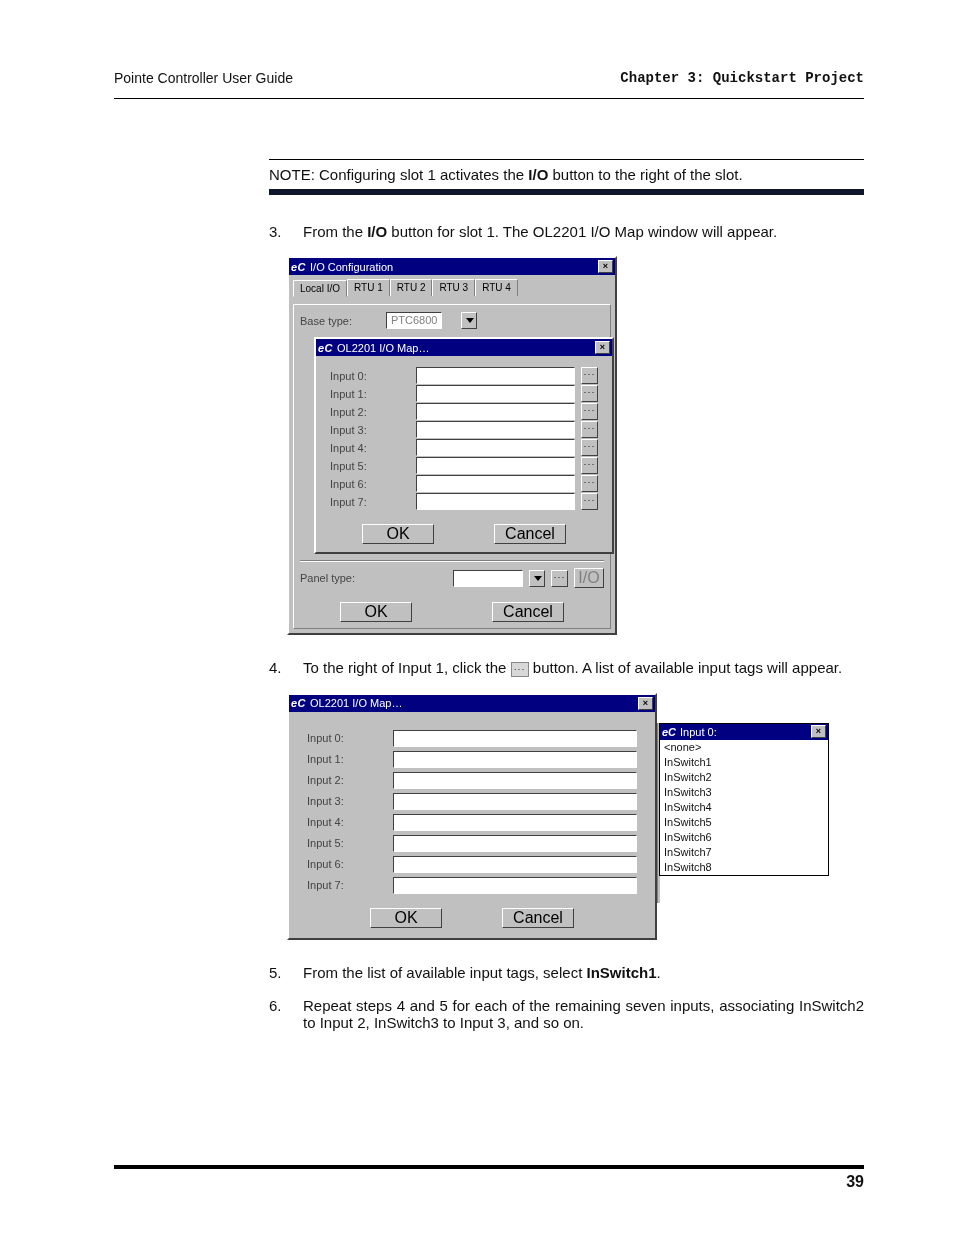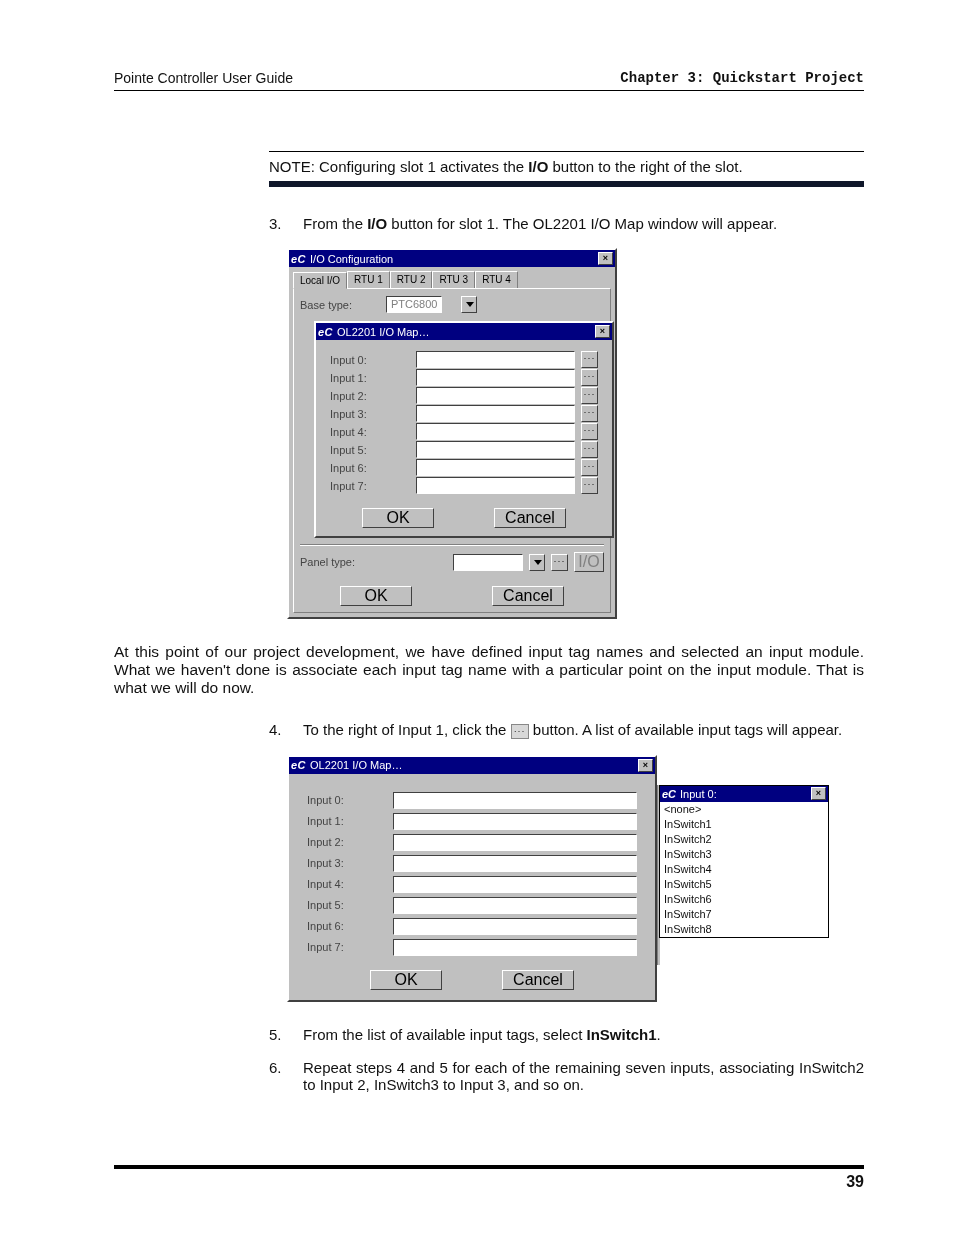--- a/index.html
+++ b/index.html
@@ -12,21 +12,21 @@
     position: relative;
     padding: 70px 90px 60px 114px;
   }
 
   
   .pg-header {
     display: flex;
     justify-content: space-between;
     font-size: 14px;
     border-bottom: 1px solid #000;
-    padding-bottom: 4px;
+    padding-bottom: 12px;
     margin-bottom: 60px;
   }
   .pg-header .right { font-weight: bold; font-family: Liberation Mono, monospace; }
 
   
   .content { margin-left: 155px; }
   .note-box {
     border-top: 1px solid #000;
     border-bottom: 6px solid #0f172a;
     padding: 6px 0;
@@ -116,21 +116,21 @@
     border-top: 1px solid #fff;
     border-left: 1px solid #fff;
     border-right: 1px solid #404040;
     border-bottom: 1px solid #404040;
     text-align: center;
     font-size: 9px; line-height: 12px; letter-spacing: 1px;
   }
   .tabstrip {
     display: flex;
     gap: 0;
-    margin: 4px 4px 0 4px;
+    margin: 4px 4px 8px 4px;
   }
   .tab {
     padding: 2px 6px;
     border-top: 1px solid #fff;
     border-left: 1px solid #fff;
     border-right: 1px solid #808080;
     background: #c0c0c0;
     font-size: 10px;
   }
   .tab.active { background: #c0c0c0; border-bottom: 1px solid #c0c0c0; position: relative; top:1px; }
@@ -307,21 +307,20 @@
           <span class="btn95 grey-label" style="min-width:30px;">I/O</span>
         </div>
         <div class="btnrow" style="gap:80px;">
           <span class="btn95">OK</span>
           <span class="btn95">Cancel</span>
         </div>
       </div>
     </div>
   </div>
 
-  <p class="continue-text">At this point of our project development, we have defined input tag names and selected an input module. What we haven't done is associate each input tag name with a particular point on the input module. That is what we will do now.</p>
 
   <ol class="steps">
     <li>
       <span class="num">4.</span>
       <span>
         <span>To the right of Input 1, click the </span><span class="inline-ellipsis">···</span><span> button. A list of available input tags will appear.</span>
       </span>
     </li>
   </ol>
 

